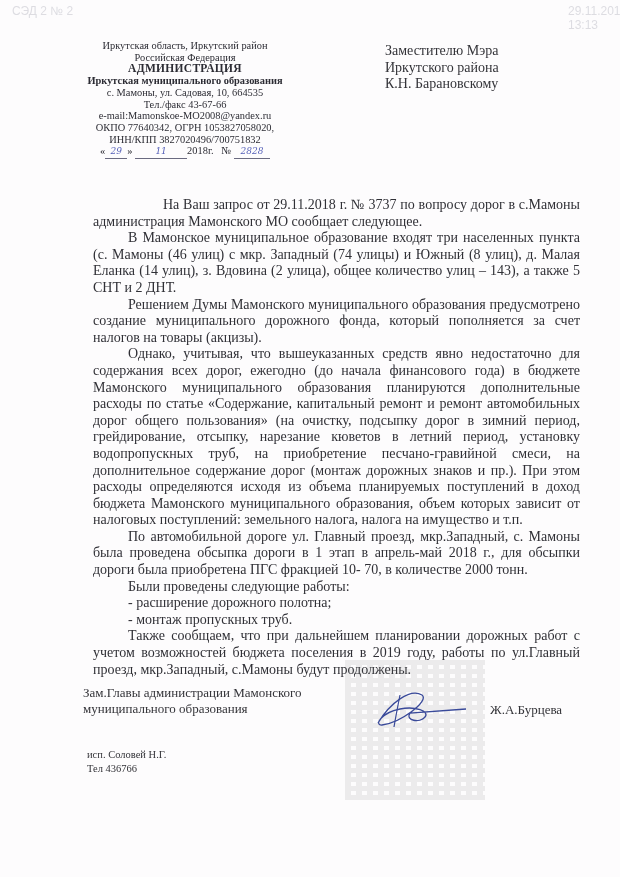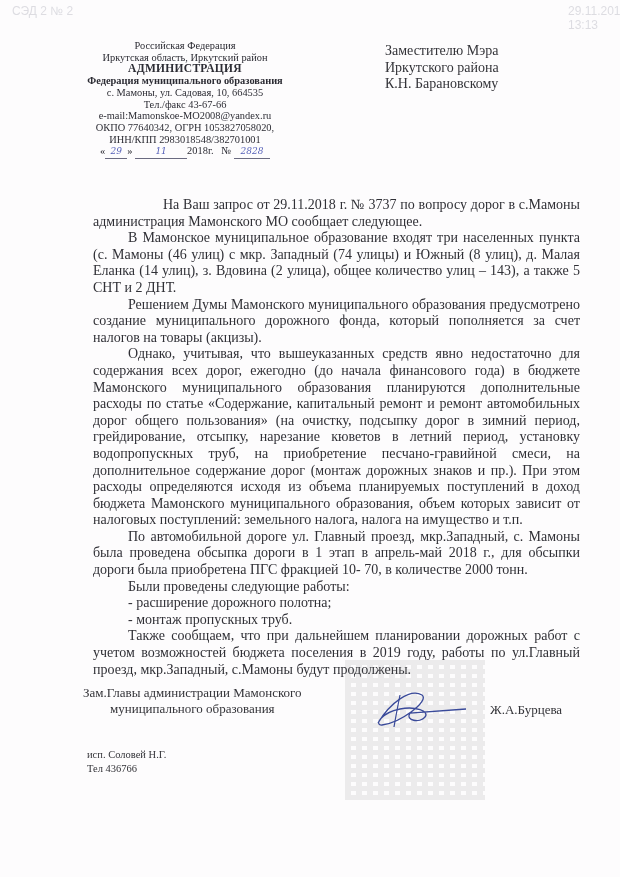--- a/index.html
+++ b/index.html
@@ -11,48 +11,48 @@
   .header-left .bold { font-weight:bold; }
   .header-left .admin { font-size:11.5px; letter-spacing:0.3px; }
   .date-line { white-space:nowrap; }
   .hand { font-style:italic; color:#5560b8; font-family:"DejaVu Serif", serif; font-size:9px;text-align:center; }
   .u { display:inline-block; border-bottom:1px solid #6a6a80; text-align:center; }
   .recipient { position:absolute; left:385px; top:43px; font-size:14px; line-height:16.5px; color:#333338; }
   .body { position:absolute; left:93px; top:197px; width:487px; font-size:14px; line-height:16.6px; color:#303036; }
   .body p { margin:0; text-align:justify; text-indent:35px; }
   .body p.first { text-indent:70px; }
   .body .li { text-indent:35px; margin:0; }
-  .sign-block { position:absolute; left:83px; top:685px; font-size:13px; line-height:15.5px; color:#333338;text-align:center; }
+  .sign-block { position:absolute; left:83px; top:685px; font-size:13px; line-height:15.5px; color:#333338; }
   .sign-name { position:absolute; left:490px; top:702px; font-size:13px; color:#333338; }
   .signature { position:absolute; left:370px; top:683px; width:100px; height:50px; }
   .qr { position:absolute; left:345px; top:660px; width:140px; height:140px; opacity:0.12;
         background:
           repeating-linear-gradient(90deg, #777 0 6px, transparent 6px 11px),
           repeating-linear-gradient(0deg, #777 0 5px, transparent 5px 9px); }
   .executor { position:absolute; left:87px; top:748px; font-size:10.5px; line-height:13.5px; color:#333338; }
   .faint { position:absolute; color:#c8c8d0; font-size:12px; font-family:"Liberation Sans", sans-serif; opacity:0.6; }
 </style>
 </head>
 <body>
 
 <div class="page">
 
   <div class="faint" style="left:12px;top:4px;">СЭД 2 № 2</div>
   <div class="faint" style="left:540px;top:4px;margin-left:28px;">29.11.2018 13:13</div>
 
   <div class="header-left">
+    <div>Иркутская область, Иркутский район</div>
     <div>Российская Федерация</div>
-    <div>Иркутская область, Иркутский район</div>
     <div class="bold admin">АДМИНИСТРАЦИЯ</div>
-    <div class="bold">Федерация муниципального образования</div>
+    <div class="bold">Иркутская муниципального образования</div>
     <div>с. Мамоны, ул. Садовая, 10, 664535</div>
     <div>Тел./факс 43-67-66</div>
     <div>e-mail:Mamonskoe-MO2008@yandex.ru</div>
     <div>ОКПО 77640342, ОГРН 1053827058020,</div>
-    <div>ИНН/КПП 2983018548/382701001</div>
+    <div>ИНН/КПП 3827020496/700751832</div>
     <div class="date-line">
       <span>«</span><span class="u" style="width:22px"><span class="hand">29</span></span><span>»</span>
       <span class="u" style="width:52px"><span class="hand">11</span></span><span>2018г.</span>
       &nbsp;&nbsp;<span>№</span>
       <span class="u" style="width:36px"><span class="hand">2828</span></span>
     </div>
   </div>
 
   <div class="recipient">
     <div>Заместителю Мэра</div>

